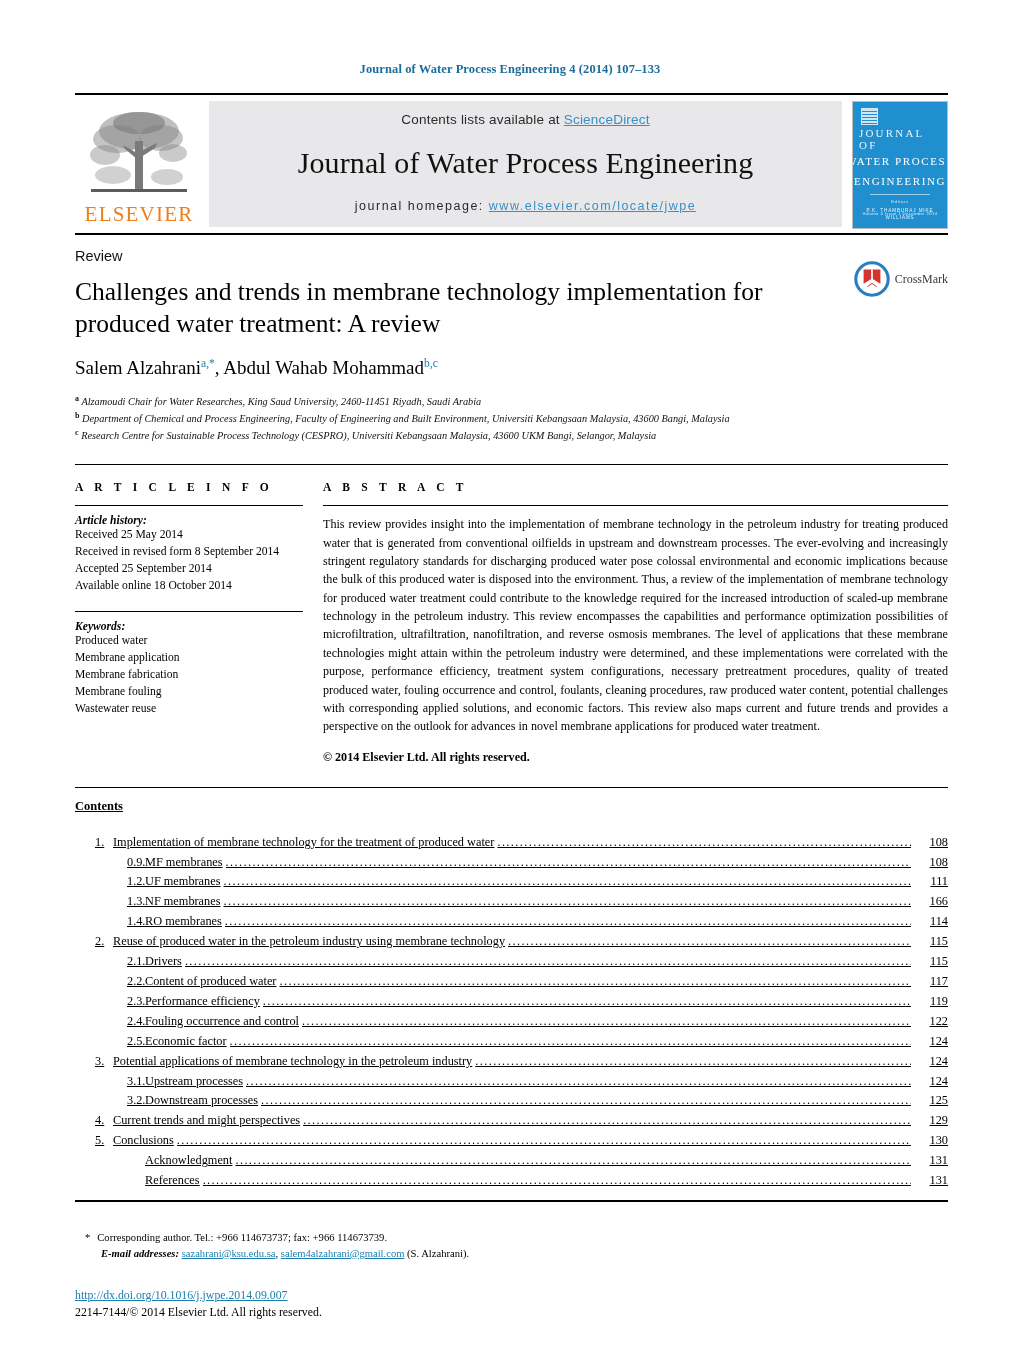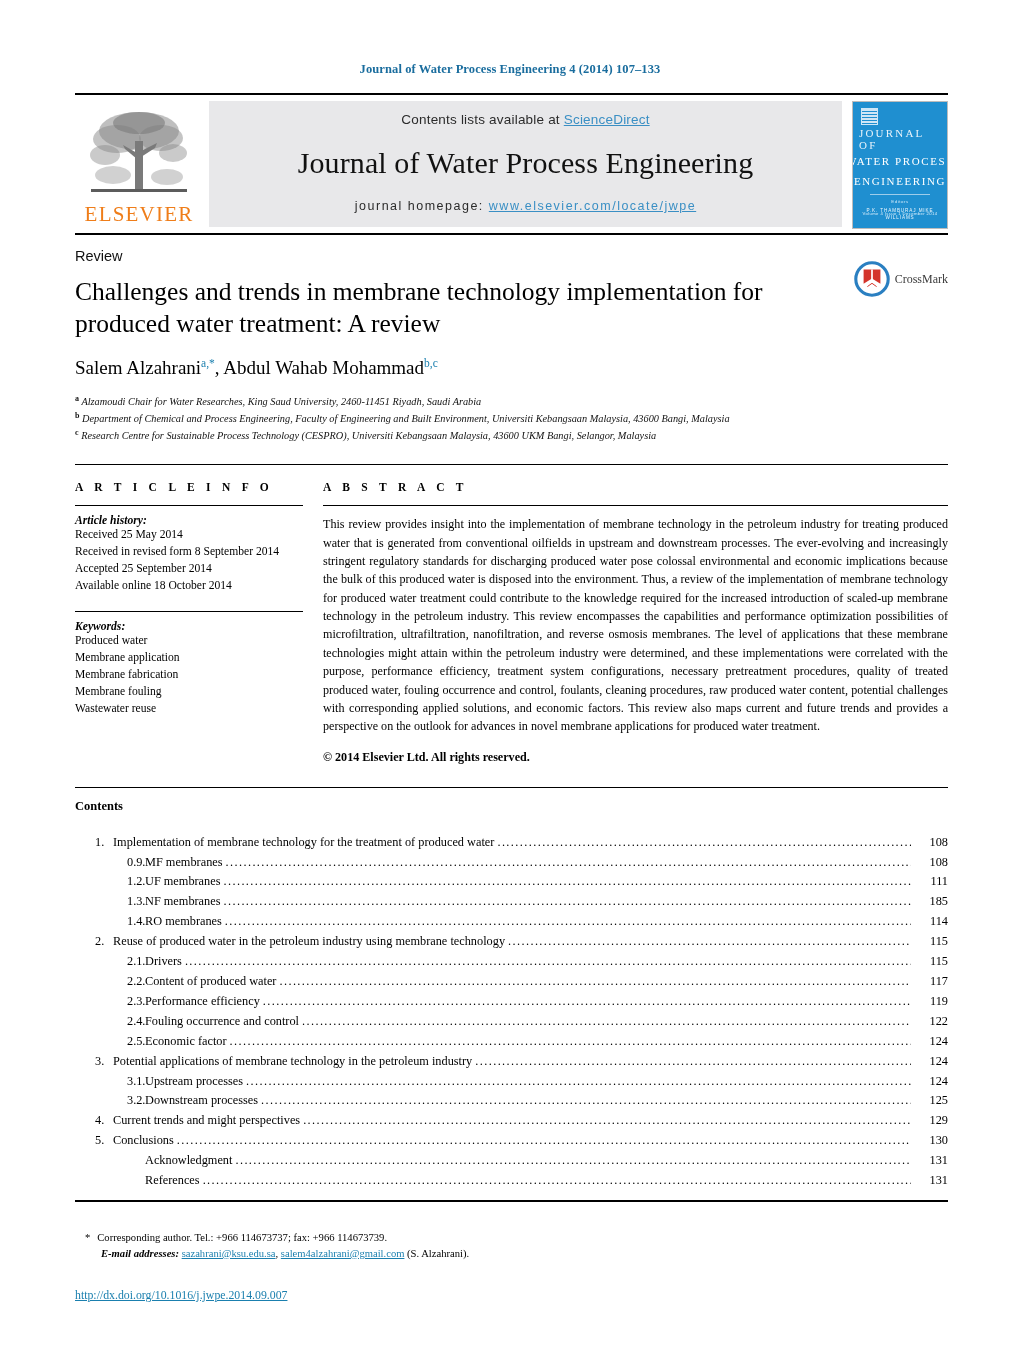--- a/index.html
+++ b/index.html
@@ -203,21 +203,21 @@
     font-size: 12.1px; line-height: 1.52;
     text-align: justify; color: #000;
   }
   .copyright-line {
     font-family: "Liberation Serif", serif;
     font-size: 12.1px; text-align: left; margin-top: 14px; font-weight: 600;
   }
 
   
   .contents-rule { margin: 22px 72px 0 75px; border-top: 1.1px solid #000; }
-  .contents-sec { margin: 0 72px 0 75px; padding-top: 11px; }
+  .contents-sec { margin: 0 72px 0 75px; padding-top: 11px; text-decoration: underline; }
   .contents-title {
     font-family: "Liberation Serif", serif;
     font-weight: bold; font-size: 12.5px; margin-bottom: 19px;
   }
   .toc-row {
     display: flex; align-items: baseline;
     font-family: "Liberation Serif", serif;
     font-size: 12.3px; line-height: 1.62;
   }
   .toc-num { flex: 0 0 auto; }
@@ -390,21 +390,21 @@
         <div class="toc-row">
           <span class="toc-num lvl2">1.2.</span>
           <span class="toc-label">UF membranes</span>
           <span class="toc-dots">....................................................................................................................................................................................................................................................................</span>
           <span class="toc-page">111</span>
         </div>
         <div class="toc-row">
           <span class="toc-num lvl2">1.3.</span>
           <span class="toc-label">NF membranes</span>
           <span class="toc-dots">....................................................................................................................................................................................................................................................................</span>
-          <span class="toc-page">185</span>
+          <span class="toc-page">166</span>
         </div>
         <div class="toc-row">
           <span class="toc-num lvl2">1.4.</span>
           <span class="toc-label">RO membranes</span>
           <span class="toc-dots">....................................................................................................................................................................................................................................................................</span>
           <span class="toc-page">114</span>
         </div>
         <div class="toc-row">
           <span class="toc-num lvl1">2.</span>
           <span class="toc-label">Reuse of produced water in the petroleum industry using membrane technology</span>
@@ -491,16 +491,17 @@
     <div class="corr">
       <span class="corr-star">*</span><span>Corresponding author. Tel.: +966 114673737; fax: +966 114673739.</span>
       <div style="padding-left:16px;">
         <span class="corr-em">E-mail addresses:</span>
         <a class="maillink" href="#">sazahrani@ksu.edu.sa</a><span>, </span><a class="maillink" href="#">salem4alzahrani@gmail.com</a><span> (S. Alzahrani).</span>
       </div>
     </div>
 
     <div class="footer-links">
       <a class="doi-link" href="#">http://dx.doi.org/10.1016/j.jwpe.2014.09.007</a>
+      <div class="issn-line">2214-7144/© 2014 Elsevier Ltd. All rights reserved.</div>
     </div>
   </div>
 
 </div>
 
 </body></html>

